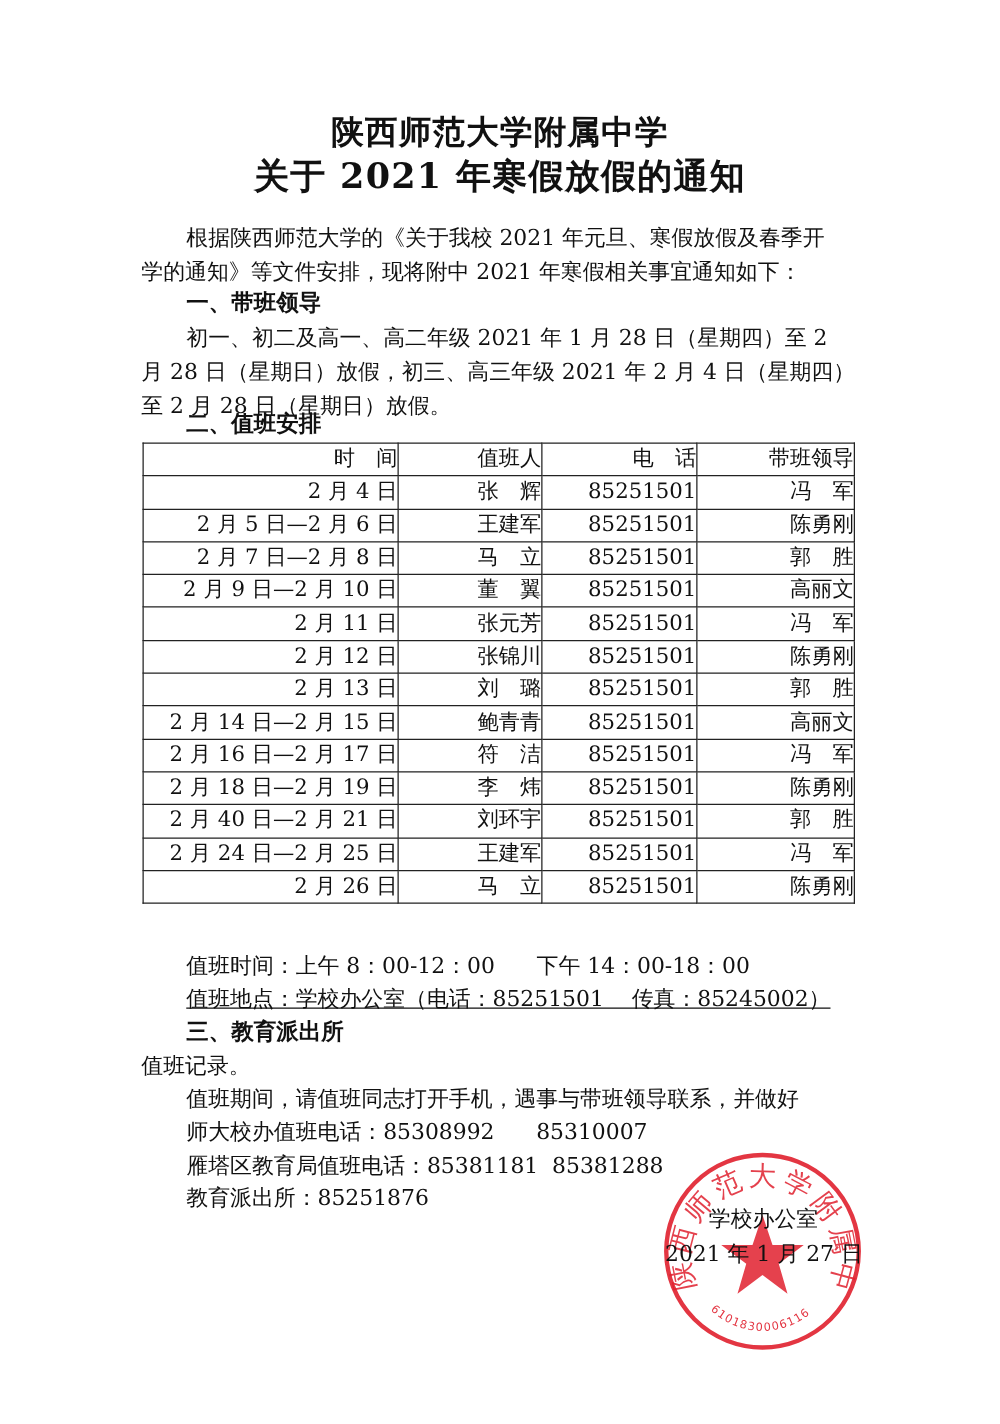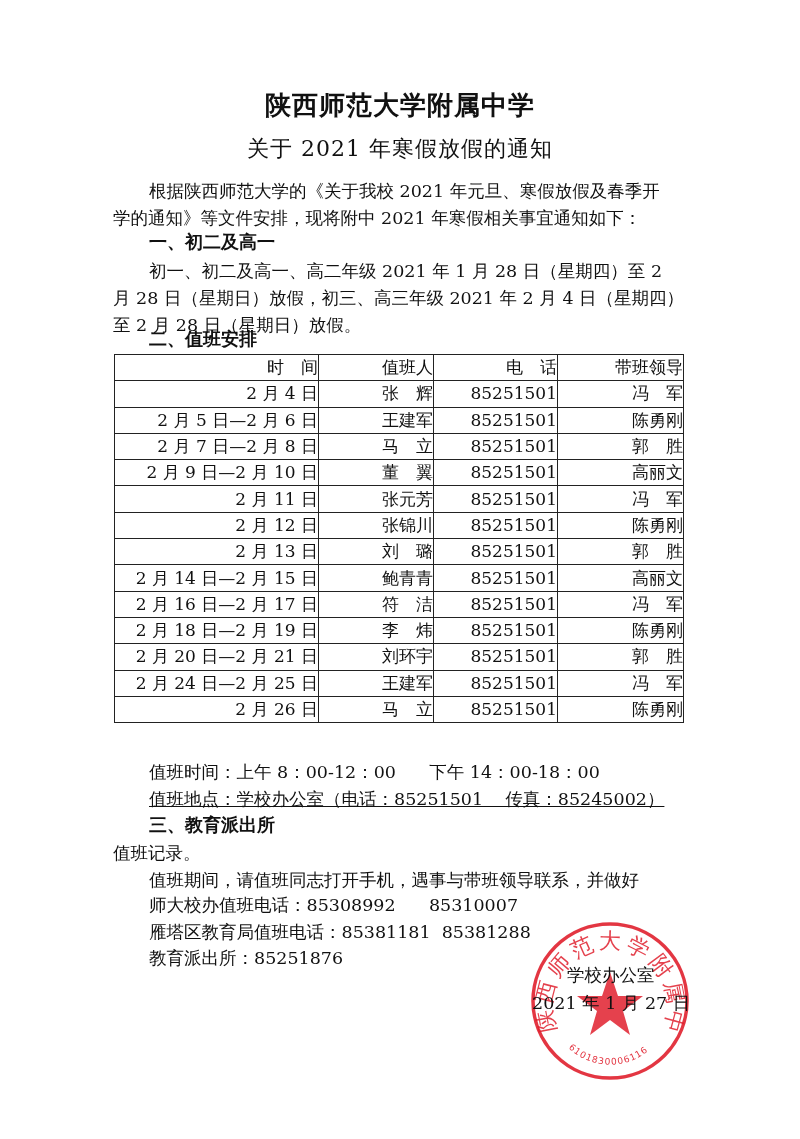--- a/index.html
+++ b/index.html
@@ -6,22 +6,22 @@
   body {
     width: 800px; height: 1139px; position: relative; overflow: hidden;
     font-family: "DejaVu Serif", "Liberation Serif", serif;
     color: #111;
   }
   .title1 {
     position: absolute; left: 0; width: 800px; top: 88px;
     text-align: center; font-size: 26px; font-weight: bold; letter-spacing: 1px;
   }
   .title2 {
-    position: absolute; left: 0; width: 800px; top: 134px;
-    text-align: center; font-size: 22px; font-weight: normal; letter-spacing: 1px;
+    position: absolute; left: 0; width: 800px; top: 122px;
+    text-align: center; font-size: 28px; font-weight: bold; letter-spacing: 1px;
   }
   .para {
     position: absolute; left: 113px; width: 580px;
     font-size: 17.5px; line-height: 27px; text-align: justify;
   }
   .indent { text-indent: 36px; }
   .heading {
     position: absolute; left: 149px; font-size: 18px; font-weight: bold;
   }
   .line { position: absolute; left: 149px; font-size: 17.5px; white-space: pre; }
@@ -43,21 +43,21 @@
 <body>
 
 <div class="title1">陕西师范大学附属中学</div>
 <div class="title2">关于 2021 年寒假放假的通知</div>
 
 <div class="para indent" style="top:178px;">
   <div>根据陕西师范大学的《关于我校 2021 年元旦、寒假放假及春季开</div>
   <div style="text-indent:0;">学的通知》等文件安排，现将附中 2021 年寒假相关事宜通知如下：</div>
 </div>
 
-<div class="heading" style="top:230px;">一、初二及高一</div>
+<div class="heading" style="top:230px;">一、带班领导</div>
 
 <div class="para" style="top:258px;">
   <div style="text-indent:36px;">初一、初二及高一、高二年级 2021 年 1 月 28 日（星期四）至 2</div>
   <div>月 28 日（星期日）放假，初三、高三年级 2021 年 2 月 4 日（星期四）</div>
   <div>至 2 月 28 日（星期日）放假。</div>
 </div>
 
 <div class="heading" style="top:327px;">二、值班安排</div>
 
 <table class="duty">
@@ -122,21 +122,21 @@
         <td>85251501</td>
         <td>冯　军</td>
       </tr>
   <tr>
         <td>2 月 18 日—2 月 19 日</td>
         <td>李　炜</td>
         <td>85251501</td>
         <td>陈勇刚</td>
       </tr>
   <tr>
-        <td>2 月 20 日—2 月 21 日</td>
+        <td>2 月 40 日—2 月 21 日</td>
         <td>刘环宇</td>
         <td>85251501</td>
         <td>郭　胜</td>
       </tr>
   <tr>
         <td>2 月 24 日—2 月 25 日</td>
         <td>王建军</td>
         <td>85251501</td>
         <td>冯　军</td>
       </tr>

